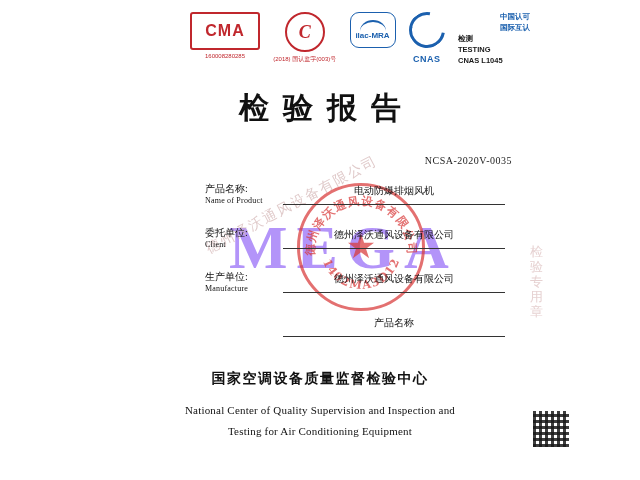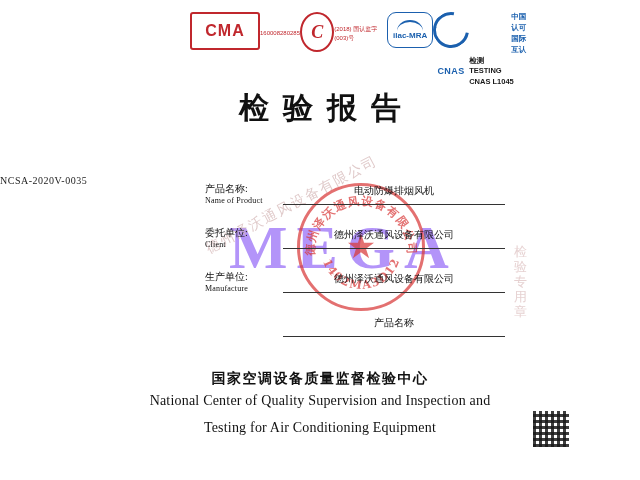--- a/index.html
+++ b/index.html
@@ -23,21 +23,21 @@
     top: 12px;
     left: 190px;
     width: 340px;
     height: 62px;
     display: flex;
     align-items: flex-start;
     justify-content: space-between;
   }
   .logo-cell {
     display: flex;
-    flex-direction: row;
+    flex-direction: column;
     align-items: center;
   }
 
   
   .cma-box {
     width: 66px;
     height: 34px;
     border: 2px solid #c0272d;
     border-radius: 3px;
     display: flex;
@@ -112,21 +112,21 @@
   }
   .cnas-ring {
     width: 30px;
     height: 30px;
     border-radius: 50%;
     border: 3px solid #1b60ae;
     border-right-color: transparent;
     transform: rotate(-35deg);
   }
   .cnas-text {
-    margin-top: 18px;
+    margin-top: 6px;
     color: #1b60ae;
     font-family: "Liberation Sans", sans-serif;
     font-size: 9px;
     font-weight: bold;
     letter-spacing: 0.5px;
   }
 
   
   .cnas-info {
     font-family: "Liberation Sans", sans-serif;
@@ -164,26 +164,25 @@
     font-size: 21px;
     letter-spacing: 2px;
     font-family: "Liberation Serif", serif;
     color: #111;
   }
   .report-no {
     position: absolute;
     top: 155px;
     left: 0;
     width: 512px;
-    text-align: left;
+    text-align: right;
     font-size: 10px;
     letter-spacing: 0.5px;
     color: #222;
     font-family: "Liberation Serif", serif;
-    margin-top: 20px;
   }
 
   
   .fields {
     position: absolute;
     top: 180px;
     left: 205px;
     width: 300px;
   }
   .field-row {
@@ -227,22 +226,22 @@
     text-align: center;
   }
   .footer-cn {
     font-size: 14px;
     font-weight: bold;
     letter-spacing: 1.5px;
     font-family: "DejaVu Serif", serif;
     color: #111;
   }
   .footer-en {
-    margin-top: 0;
-    font-size: 14px;
+    margin-top: 12px;
+    font-size: 11px;
     line-height: 1.9;
     letter-spacing: 0.2px;
     color: #111;
   }
 
   
   .seal-red {
     position: absolute;
     left: 297px;
     top: 183px;
@@ -299,21 +298,21 @@
     color: #d6b9b9;
     opacity: 0.75;
     transform: rotate(-28deg);
     letter-spacing: 2px;
     white-space: nowrap;
     pointer-events: none;
     font-family: "DejaVu Serif", serif;
   }
   .wm-side {
     position: absolute;
-    right: 108px;
+    right: 92px;
     top: 245px;
     width: 18px;
     font-size: 13px;
     color: #e0c6c6;
     opacity: 0.8;
     line-height: 1.15;
     pointer-events: none;
     font-family: "DejaVu Serif", serif;
   }
 

